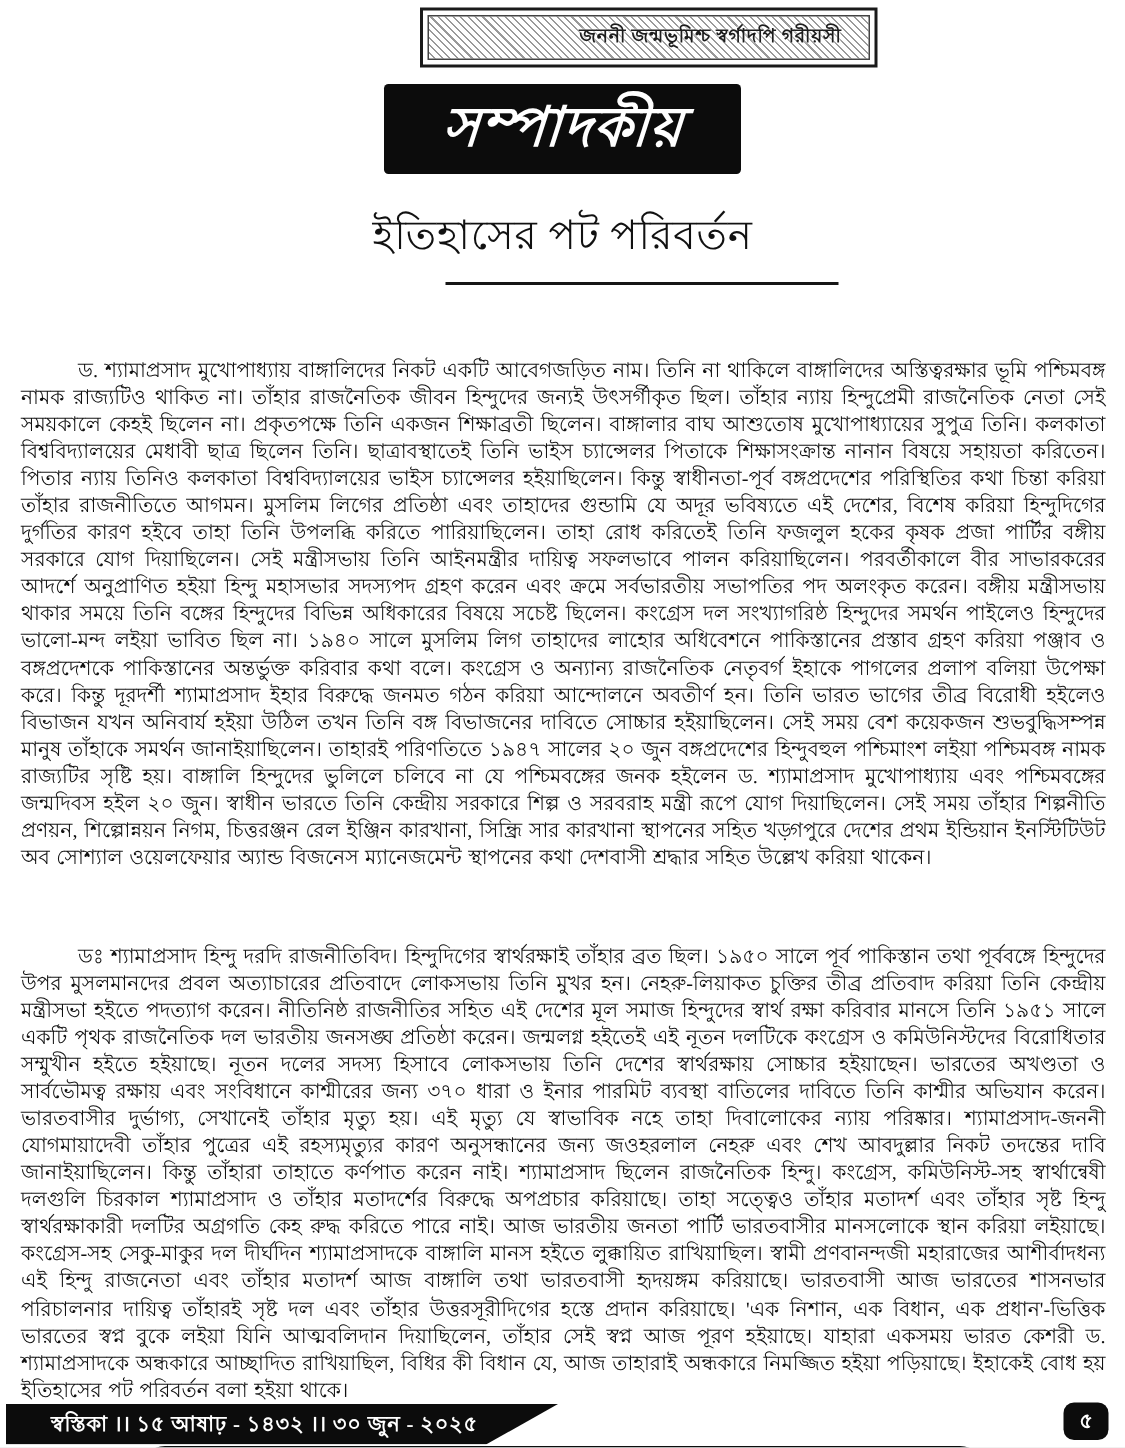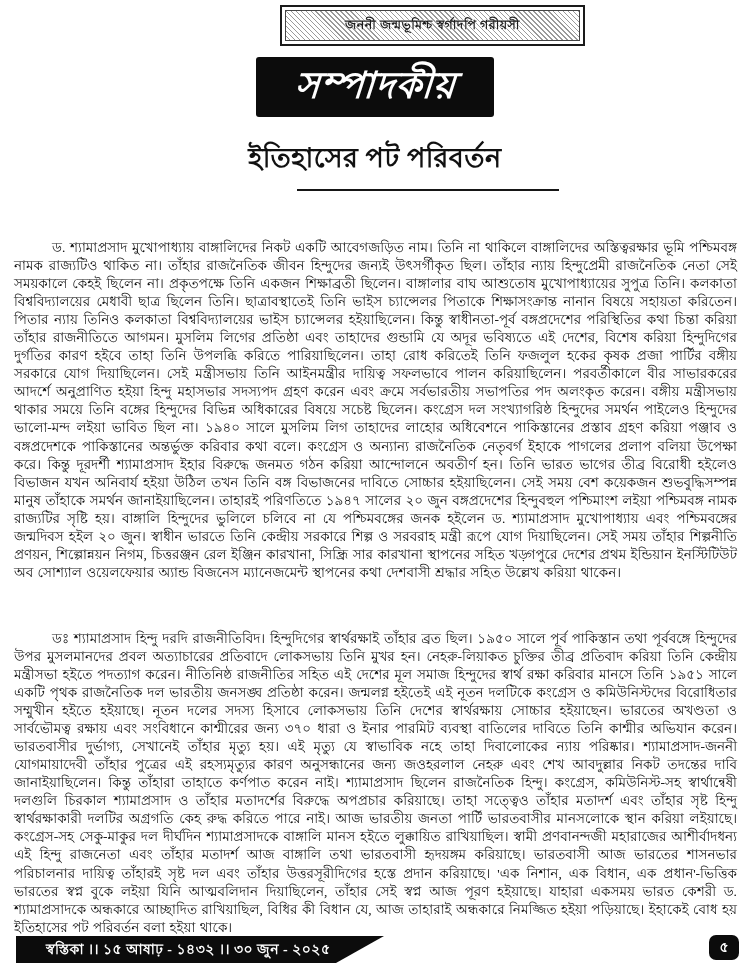--- a/index.html
+++ b/index.html
@@ -9,41 +9,41 @@
     background:#ffffff; color:#111;
     font-family:"Liberation Serif","DejaVu Serif",serif;
     overflow:hidden;
   }
   
   .masthead {
     width:305px; margin:5px auto 0; margin-left:280px;
     border:2px solid #1a1a1a; padding:3px; background:#fff;
   }
   .masthead-inner {
-    border:1px solid #444; padding:4px 6px; text-align:center;
+    border:1px solid #444; padding:4px 18px; text-align:right;
     background:repeating-linear-gradient(45deg,#ffffff 0 2.5px,#9a9a9a 2.5px 3.5px);
   }
   .masthead-inner span {
     font-size:12.5px; font-weight:bold; color:#1d1d1d; letter-spacing:.5px;
     text-shadow:0 0 2px #fff,0 0 2px #fff;
   }
   
   .editorial-banner {
     width:238px; height:60px; margin:11px auto 0; margin-left:256px;
     background:#0c0c0c; border-radius:3px;
     display:flex; align-items:center; justify-content:center;
   }
   .editorial-banner span {
     color:#fff; font-size:37px; font-weight:bold; font-style:italic;
     transform:skewX(-4deg); letter-spacing:1px;
   }
   
   .article-title {
     margin-top:20px; text-align:center;
-    font-size:27px; font-weight:bold; letter-spacing:.5px;
+    font-size:27px; font-weight:normal; letter-spacing:.5px;
   }
   .title-rule { width:262px; height:2px; background:#161616; margin:7px auto 0; margin-left:297px; }
   
   .article-body { margin:9px 13px 0 14px; text-align:justify; }
   .article-body p {
     font-size:13.5px; line-height:18.05px; text-indent:38px;
     word-spacing:1px;
     margin-top:48px;
   }
   
@@ -56,21 +56,21 @@
     color:#fff; font-size:30px; font-style:italic; font-weight:bold;
     transform:skewX(-6deg); letter-spacing:2px;
   }
   .subhashitam-bodybox {
     margin-top:-12px; border:3px solid #121212; border-radius:14px;
     padding:18px 6px 10px; text-align:center; background:#fff;
   }
   .shloka { font-size:15.5px; font-weight:bold; line-height:22px; }
   
   .footer-banner {
-    position:absolute; left:16px; bottom:2px; width:368px; height:27px;
+    position:absolute; left:4px; bottom:2px; width:368px; height:27px;
     background:#0c0c0c;
     clip-path:polygon(0 0,100% 0,calc(100% - 48px) 100%,0 100%);
     display:flex; align-items:center;
   }
   .footer-banner span {
     color:#fff; font-size:14px; font-weight:bold; padding-left:30px; letter-spacing:.5px;
   }
   .page-number-badge {
     position:absolute; right:11px; bottom:5px; width:30px; height:25px;
     background:#0c0c0c; color:#fff; border-radius:7px;

